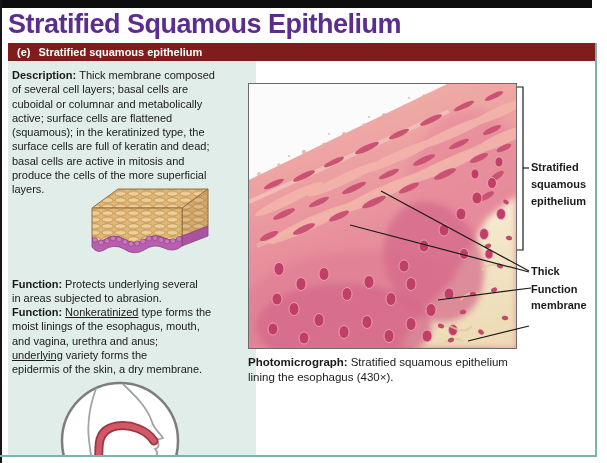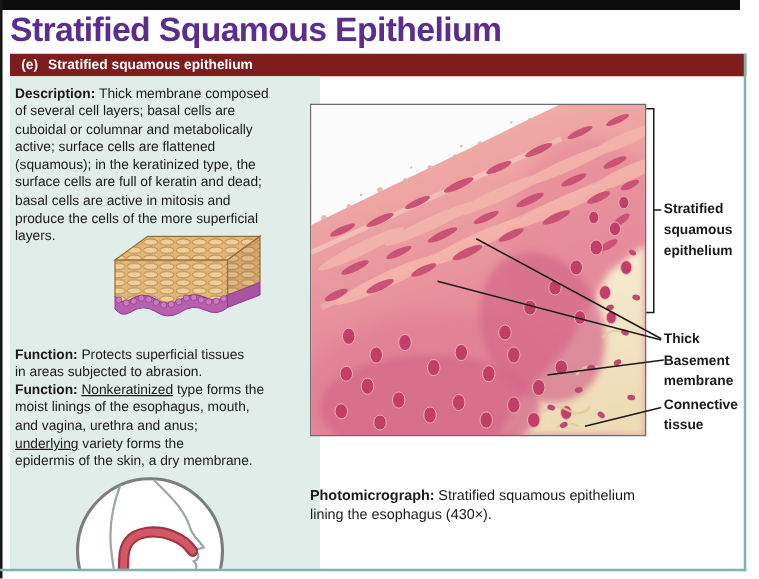--- a/index.html
+++ b/index.html
@@ -31,21 +31,21 @@
   
   .photo{left:248px;top:83px;width:267px;height:264px;border:1px solid #6b6b6b;}
   .photo svg{display:block;width:267px;height:264px;}
   
   .annot{left:0;top:0;width:607px;height:463px;pointer-events:none;}
   .fig-label{font-size:11px;font-weight:bold;line-height:16px;white-space:pre;}
   .lbl-epi{left:531px;top:159px;line-height:17px;}
   .lbl-nuc{left:531px;top:263px;}
   .lbl-bm{left:531px;top:281px;}
   .lbl-ct{left:531px;top:316px;}
-  .caption{left:248px;top:355px;width:300px;font-size:11.5px;line-height:14.5px;margin-top:35px;}
+  .caption{left:248px;top:355px;width:300px;font-size:11.5px;line-height:14.5px;}
 </style>
 </head>
 <body>
 
 <div id="stage">
 
   <div class="abs top-bar"></div>
   <div class="abs left-edge"></div>
 
   <div class="abs slide-title">Stratified Squamous Epithelium</div>
@@ -91,21 +91,21 @@
           <circle cx="81" cy="57.5" r="2.5"></circle>
         <circle cx="87" cy="54.5" r="2.5"></circle>
           <circle cx="93" cy="54" r="2.5"></circle>
           <circle cx="99" cy="56" r="2.5"></circle>
         <circle cx="105" cy="57.5" r="2.5"></circle>
           <circle cx="111" cy="57" r="2.5"></circle>
           <circle cx="117" cy="55" r="2.5"></circle>
       </g>
     </svg>
 
-    <p class="p-func"><span class="lead">Function:</span><span class="pre">Protects superficial tissues
+    <p class="p-func"><span class="lead">Function:</span><span class="pre">Protects underlying several
 in areas subjected to abrasion.</span></p>
 
     <p class="p-loc"><span class="lead">Function:</span><span class="und">Nonkeratinized</span><span class="pre"> type forms the
 moist linings of the esophagus, mouth,
 and vagina, urethra and anus;
 </span><span class="und">underlying</span><span class="pre"> variety forms the
 epidermis of the skin, a dry membrane.</span></p>
 
     <svg class="abs head-art" viewBox="0 0 126 126">
       <defs>
@@ -273,24 +273,22 @@
       <path d="M529,272 L350,225"></path>
       <path d="M531,288 L438,300"></path>
       <path d="M529,326 L468,341"></path>
     </g>
   </svg>
 
   <div class="abs fig-label lbl-epi">Stratified
 squamous
 epithelium</div>
   <div class="abs fig-label lbl-nuc">Thick</div>
-  <div class="abs fig-label lbl-bm">Basement
+  <div class="abs fig-label lbl-bm">Function
 membrane</div>
-  <div class="abs fig-label lbl-ct">Connective
-tissue</div>
 
   <div class="abs caption"><span class="lead">Photomicrograph:</span><span class="pre">Stratified squamous epithelium
 lining the esophagus (430×).</span></div>
 
   <div class="abs right-edge"></div>
   <div class="abs bottom-edge"></div>
 
 </div>
 
 </body></html>

